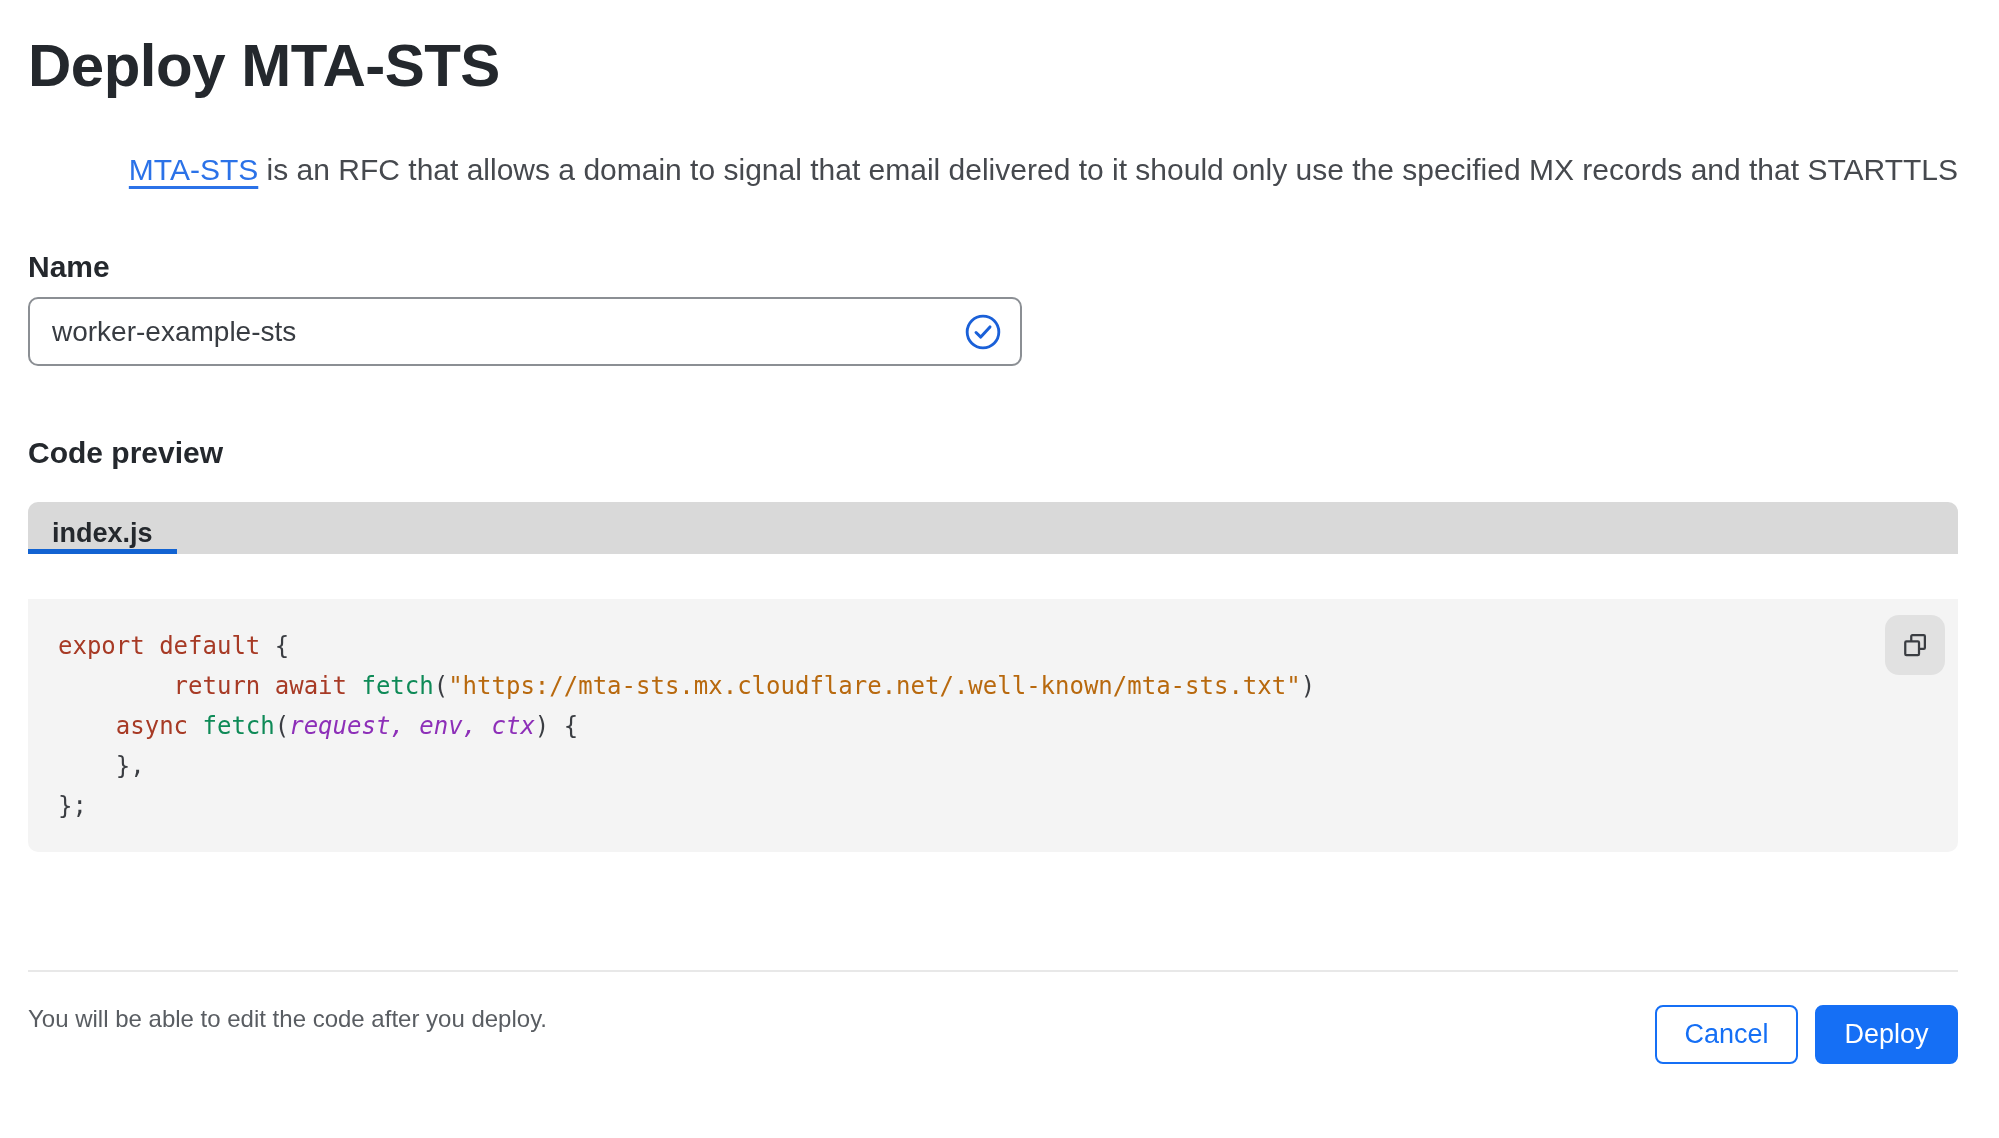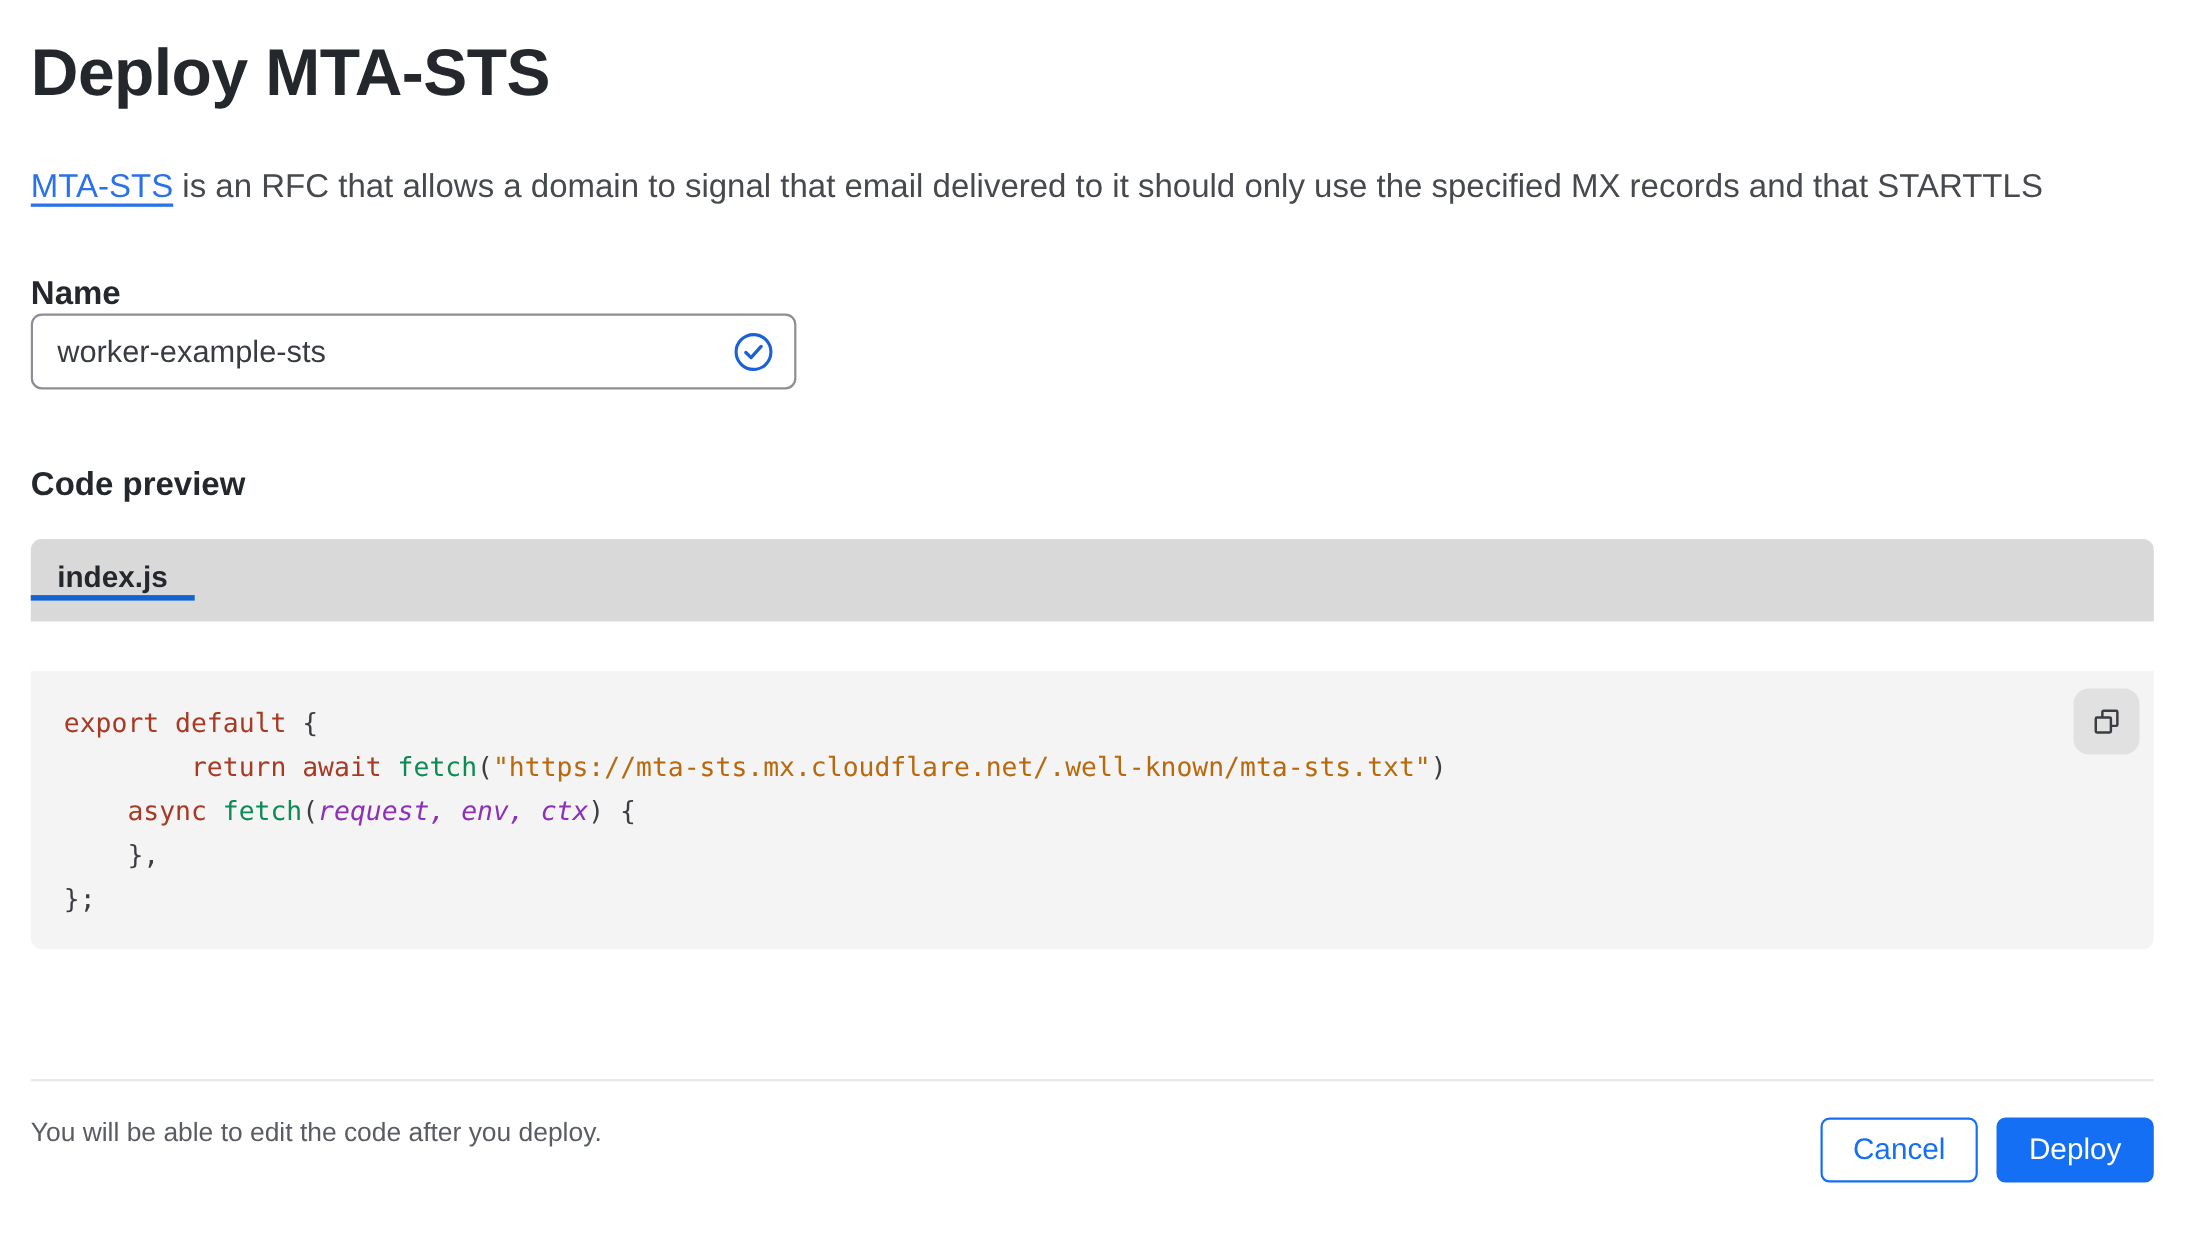--- a/index.html
+++ b/index.html
@@ -41,20 +41,21 @@
     color:var(--ink);
     line-height:68px;
   }
 
   .description{
     margin-top:46px;
     font-size:30px;
     line-height:47px;
     color:var(--body);
     font-weight:400;
+    text-align:right;
   }
   .description a{
     color:var(--link);
     text-decoration:underline;
     text-decoration-thickness:2.5px;
     text-underline-offset:6px;
     cursor:pointer;
   }
   .desc-line{display:block;}
   .desc-line2{display:block;}
@@ -62,21 +63,22 @@
   .field-label{
     margin-top:56px;
     font-size:30px;
     font-weight:700;
     color:var(--ink);
     line-height:36px;
   }
 
   .input-wrap{
     position:relative;
-    width:696px;
+    margin-top:12px;
+    width:994px;
     height:69px;
   }
   .input-wrap input{
     width:100%;height:100%;
     border:2px solid var(--border);
     border-radius:10px;
     font-family:"Liberation Sans","DejaVu Sans",sans-serif;
     font-size:28px;
     color:#383c42;
     padding:0 70px 0 22px;
@@ -97,25 +99,25 @@
     font-weight:700;
     line-height:36px;
   }
 
   .code-container{
     margin-top:31px;
     width:1930px;
     border-radius:10px;
   }
   .tab-bar{
-    height:75px;
+    height:52px;
     background:var(--strip);
     border-radius:10px 10px 0 0;
     display:flex;
-    align-items:center;
+    align-items:flex-end;
   }
   .tab{
     padding:0 24px;
     display:flex;
     align-items:center;
     border-bottom:5px solid var(--tabline);
     font-size:27px;
     font-weight:700;
     color:var(--ink);
     cursor:pointer;

